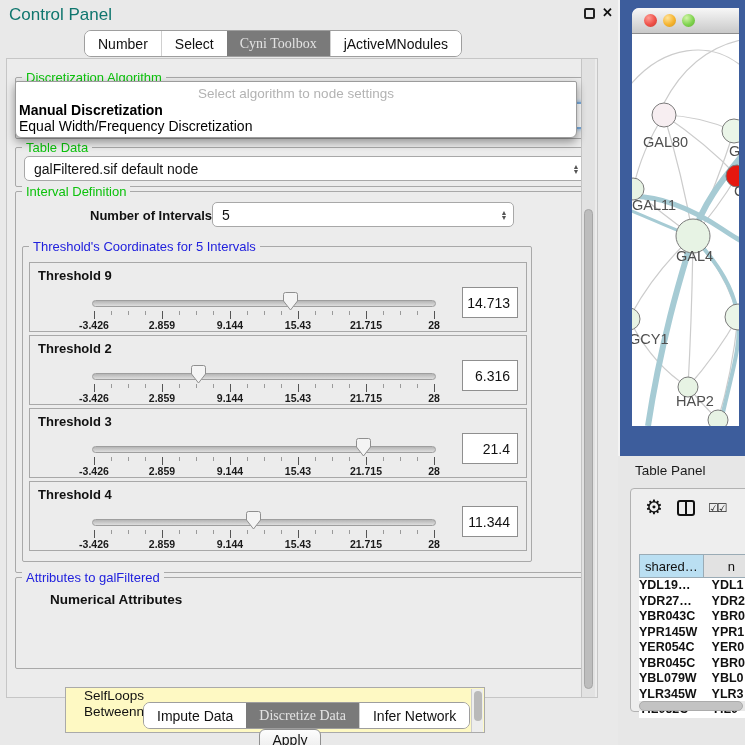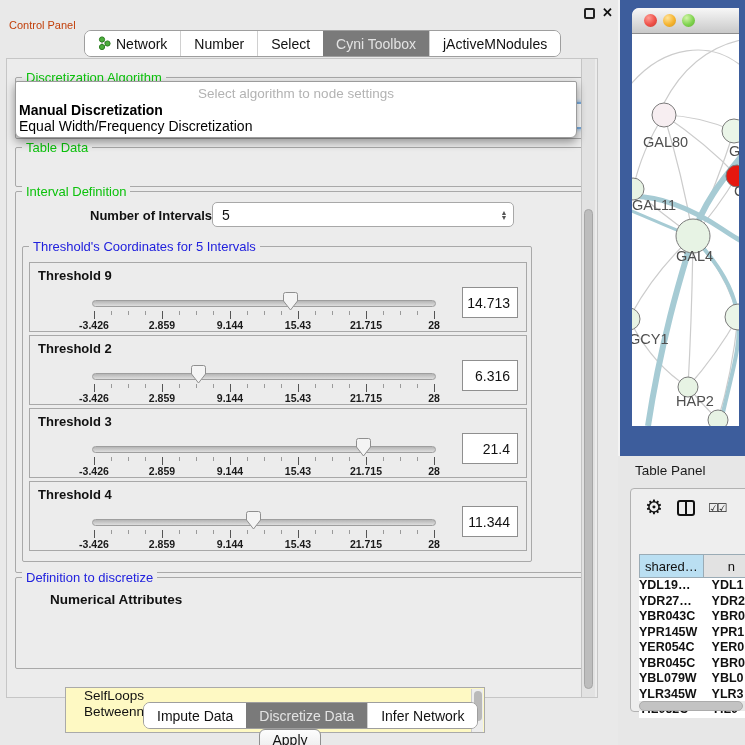--- a/index.html
+++ b/index.html
@@ -3,28 +3,28 @@
 <meta charset="utf-8">
 <style>
   html,body{margin:0;padding:0;width:745px;height:745px;overflow:hidden;
     font-family:"Liberation Sans",sans-serif;background:#e7e7e7;position:relative;}
   *{box-sizing:border-box;}
   .abs{position:absolute;}
 
   
   #control-panel{left:0;top:0;width:618px;height:745px;background:#e9e9e9;}
   #titlebar{left:0;top:0;width:618px;height:26px;}
-  #window-title{left:9px;top:19px;font-size:11px;color:#c2410c;}
+  #window-title{left:9px;top:5px;font-size:17px;color:#0f766e;}
   #float-icon{left:584px;top:8px;width:11px;height:11px;border:2px solid #222;border-radius:2px;}
   #close-icon{left:602px;top:5px;font-size:13px;font-weight:bold;color:#111;}
 
   .tabgroup{display:flex;background:#fff;border:1px solid #9e9e9e;border-radius:7px;overflow:hidden;height:27px;}
   .tab{display:flex;align-items:center;gap:5px;padding:0 13px;font-size:14px;color:#111;background:#fff;white-space:nowrap;border-left:1px solid #d0d0d0;}
   .tab:first-child{border-left:none;}
-  .tab.selected{background:#7a7a7a;color:#e3e3e3;border-left:none;}
+  .tab.selected{background:#7a7a7a;color:#e3e3e3;border-left:none;font-family:Liberation Serif, serif;}
   #top-tabs{left:84px;top:30px;}
   #bottom-tabs{left:143px;top:702px;}
 
   #main-panel{left:6px;top:58px;width:592px;height:640px;background:#ececec;border:1px solid #c6c6c6;}
 
   .group{position:absolute;border:1px solid #a9a9a9;border-radius:2px;}
   .legend{position:absolute;top:-8px;left:6px;background:#ececec;padding:0 4px;font-size:13px;white-space:nowrap;}
   .legend.green{color:#0cc20c;}
   .legend.blue{color:#2121dd;}
 
@@ -100,31 +100,20 @@
 
 <div id="control-panel" class="abs">
   <div id="titlebar" class="abs">
     <span id="window-title" class="abs">Control Panel</span>
     <span id="float-icon" class="abs"></span>
     <span id="close-icon" class="abs">✕</span>
   </div>
 
   <div id="top-tabs" class="abs tabgroup">
       <div class="tab">
-        <svg width="13" height="15">
-          <line x1="4" y1="4" x2="9" y2="8" stroke="#9a9a9a"></line>
-          <line x1="4" y1="11" x2="9" y2="8" stroke="#9a9a9a"></line>
-          <line x1="4" y1="4" x2="4" y2="11" stroke="#9a9a9a"></line>
-          <circle cx="4" cy="3.5" r="2.6" fill="#4cae3c" stroke="#2c7d20"></circle>
-          <circle cx="4" cy="11" r="2.6" fill="#4cae3c" stroke="#2c7d20"></circle>
-          <circle cx="9.5" cy="7.5" r="2.6" fill="#4cae3c" stroke="#2c7d20"></circle>
-        </svg>
-        <span>Network</span>
-      </div>
-      <div class="tab">
         <span>Number</span>
       </div>
       <div class="tab">
         <span>Select</span>
       </div>
       <div class="tab selected">
         <span>Cyni Toolbox</span>
       </div>
       <div class="tab">
         <span>jActiveMNodules</span>
@@ -144,20 +133,27 @@
     </div>
 
     <div id="algo-popup" class="abs" style="left:8px;top:22px;">
       <div id="popup-prompt" class="abs">Select algorithm to node settings</div>
     <div class="popup-option" style="top: 20px; font-weight: bold;">Manual Discretization</div>
         <div class="popup-option" style="top: 36px; font-weight: normal;">Equal Width/Frequency Discretization</div>
       </div>
 
     <div class="group" style="left:8px;top:88px;width:578px;height:40px;">
       <span class="legend green">Table Data</span>
+      <div class="combo" style="left:8px;top:8px;width:562px;height:25px;">
+        <span>galFiltered.sif default node</span>
+        <div class="stepper">
+          <span>▲</span>
+            <span>▼</span>
+        </div>
+      </div>
     </div>
 
     <div class="group" style="left:8px;top:132px;width:578px;height:382px;">
       <span class="legend green">Interval Definition</span>
       <span class="abs" style="left:74px;top:16px;font-size:13px;font-weight:bold;color:#111;">Number of Intervals</span>
       <div class="combo" style="left:196px;top:10px;width:302px;height:25px;">
         <span>5</span>
         <div class="stepper">
           <span>▲</span>
             <span>▼</span>
@@ -305,21 +301,21 @@
               <div class="thr-handle" style="left: 216.178px;"><svg width="15" height="19">
                   <path d="M2.5,0.5 h10 q2,0 2,2 v6.5 l-7,9 l-7,-9 v-6.5 q0,-2 2,-2 z" fill="#f4f4f4" stroke="#8f8f8f"></path>
                 </svg></div>
               <div class="thr-value">11.344</div>
             </div>
           </div>
       </div>
     </div>
 
     <div class="group" style="left:8px;top:518px;width:578px;height:92px;">
-      <span class="legend blue">Definition to discretize</span>
+      <span class="legend blue">Attributes to galFiltered</span>
       <span class="abs" style="left:34px;top:14px;font-size:13.5px;font-weight:bold;color:#111;">Numerical Attributes</span>
     </div>
     <div id="attr-list" class="abs">
 
     <div class="list-item">SelfLoops</div>
         <div class="list-item">BetweennessCentrality</div>
         <div id="attr-scroll">
           <div id="attr-thumb"></div>
         </div>
       </div>

